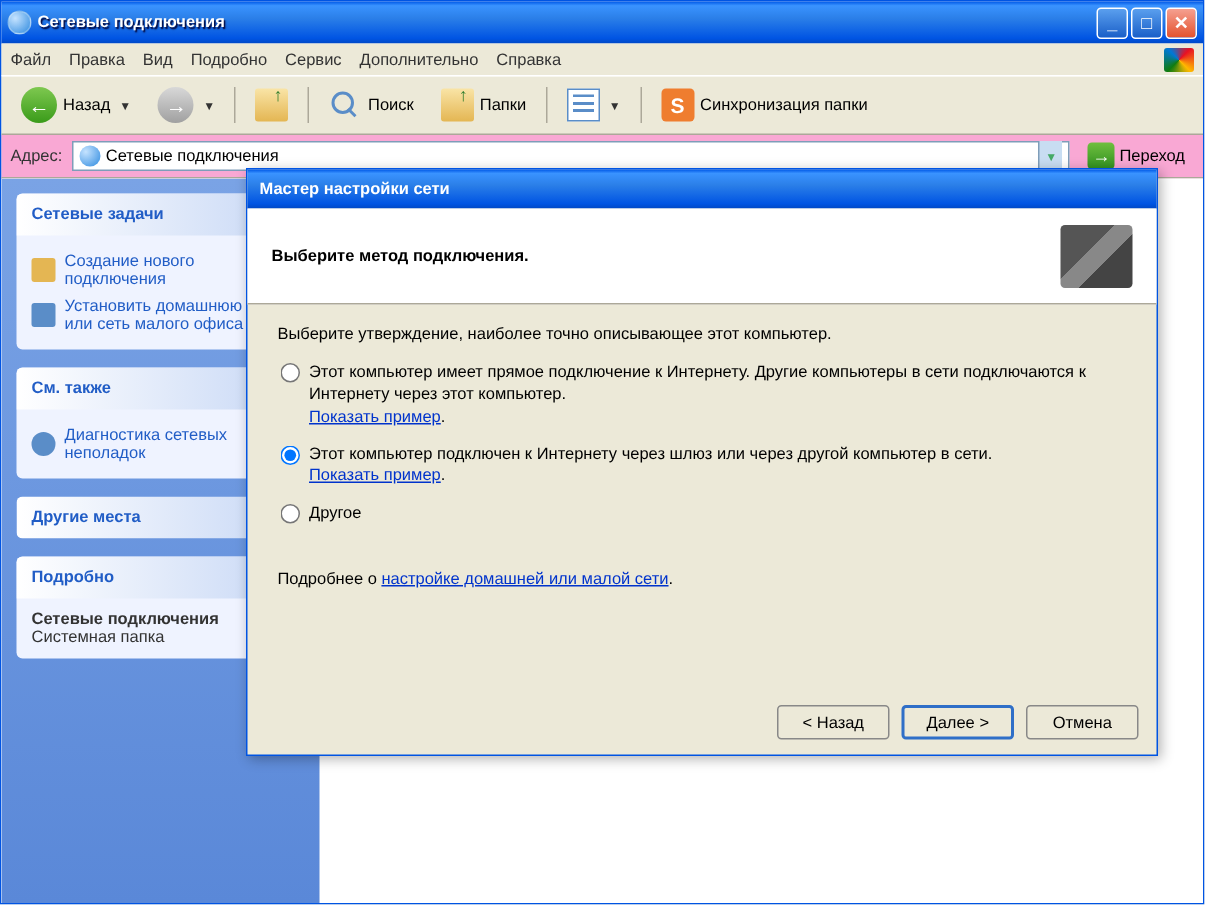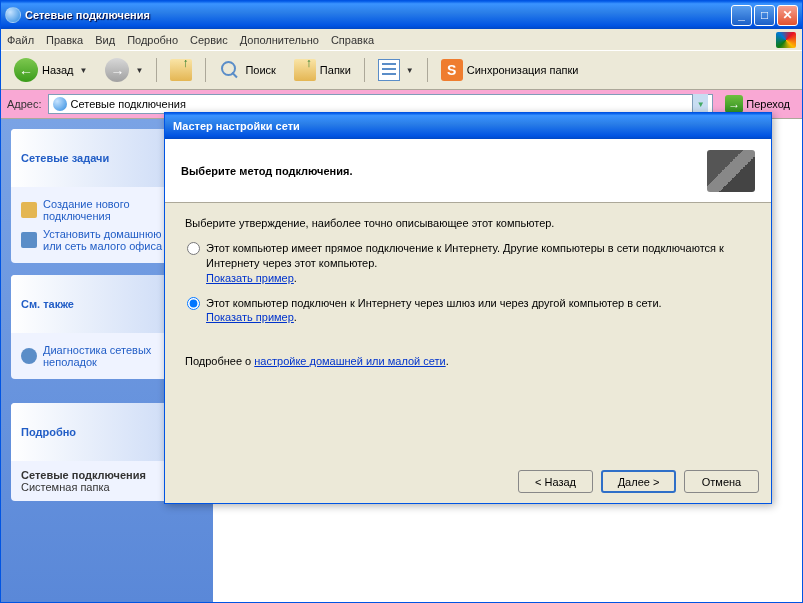--- a/index.html
+++ b/index.html
@@ -43,21 +43,21 @@
 .addr-input { flex: 1; background: #fff; border: 1px solid #7f9db9; height: 20px; display: flex; align-items: center; padding: 0 4px; gap: 4px; }
 .addr-input .mini-icon { width: 14px; height: 14px; background: radial-gradient(circle at 30% 30%, #c5e3ff, #2e8adf); border-radius: 50%; }
 .addr-drop { width: 16px; height: 20px; background: #c8ddf2; border-left: 1px solid #7f9db9; display: flex; align-items: center; justify-content: center; font-size: 8px; color: #4a6; }
 .go-btn { display: flex; align-items: center; gap: 3px; padding: 2px 6px; cursor: pointer; }
 .go-arrow { width: 18px; height: 18px; background: linear-gradient(to bottom, #6fbf3f, #2f8f1f); border-radius: 3px; display: flex; align-items: center; justify-content: center; color: #fff; font-size: 12px; }
 
 
 .content { flex: 1; display: flex; background: #fff; overflow: hidden; position: relative; }
 .sidebar { width: 212px; background: linear-gradient(to bottom, #7aa3e5, #5a88d8); padding: 10px; display: flex; flex-direction: column; gap: 12px; overflow: hidden; }
 .panel { background: #eff3ff; border-radius: 4px; overflow: hidden; }
-.panel-hdr { background: linear-gradient(to right, #fff, #c5d6f5); padding: 21px 10px; font-weight: bold; color: #215dc6; font-size: 11px; display: flex; justify-content: space-between; align-items: center; gap: 40px; }
+.panel-hdr { background: linear-gradient(to right, #fff, #c5d6f5); padding: 6px 10px; font-weight: bold; color: #215dc6; font-size: 11px; display: flex; justify-content: space-between; align-items: center; gap: 40px; }
 .panel-hdr .chev { width: 16px; height: 16px; border-radius: 50%; border: 1px solid #a8c0e8; background: #fff; display: flex; align-items: center; justify-content: center; font-size: 9px; color: #4a72c8; }
 .panel-body { padding: 8px 10px; }
 .panel-item { display: flex; align-items: center; gap: 6px; color: #215dc6; padding: 3px 0; cursor: pointer; }
 .pi-icon { width: 16px; height: 16px; flex-shrink: 0; border-radius: 2px; }
 .panel-sub { color: #333; font-size: 11px; }
 
 .main-area { flex: 1; padding: 14px; position: relative; }
 .net-item { position: absolute; right: 30px; top: 30px; display: flex; align-items: center; gap: 8px; color: #333; }
 
 
@@ -179,20 +179,24 @@
         </div>
         <div class="panel-body">
           <div class="panel-item">
               <div class="pi-icon" style="background:#5a8dc8;border-radius:50%"></div>
               <span>Диагностика сетевых неполадок</span>
             </div>
         </div>
       </div>
 
       <div class="panel">
+        <div class="panel-hdr">
+          <span>Другие места</span>
+          <span class="chev">⌃</span>
+        </div>
       </div>
 
       <div class="panel">
         <div class="panel-hdr">
           <span>Подробно</span>
           <span class="chev">⌃</span>
         </div>
         <div class="panel-body">
           <div class="panel-sub" style="font-weight:bold">Сетевые подключения</div>
           <div class="panel-sub">Системная папка</div>
@@ -229,20 +233,24 @@
           <span class="example-link">Показать пример</span>.
         </div>
       </label>
       <label class="radio-opt">
         <input type="radio" name="conn" checked="" style="">
         <div class="radio-text">
           <span>Этот компьютер подключен к Интернету через шлюз или через другой компьютер в сети.</span><br>
           <span class="example-link">Показать пример</span>.
         </div>
       </label>
+      <label class="radio-opt">
+        <input type="radio" name="conn" style="">
+        <div class="radio-text"><span>Другое</span></div>
+      </label>
     </div>
     <p class="modal-info">
       <span>Подробнее о </span><span class="example-link">настройке домашней или малой сети</span><span>.</span>
     </p>
   </div>
   <div class="modal-footer">
     <button>&lt; Назад</button>
     <button class="default">Далее &gt;</button>
     <button>Отмена</button>
   </div>

